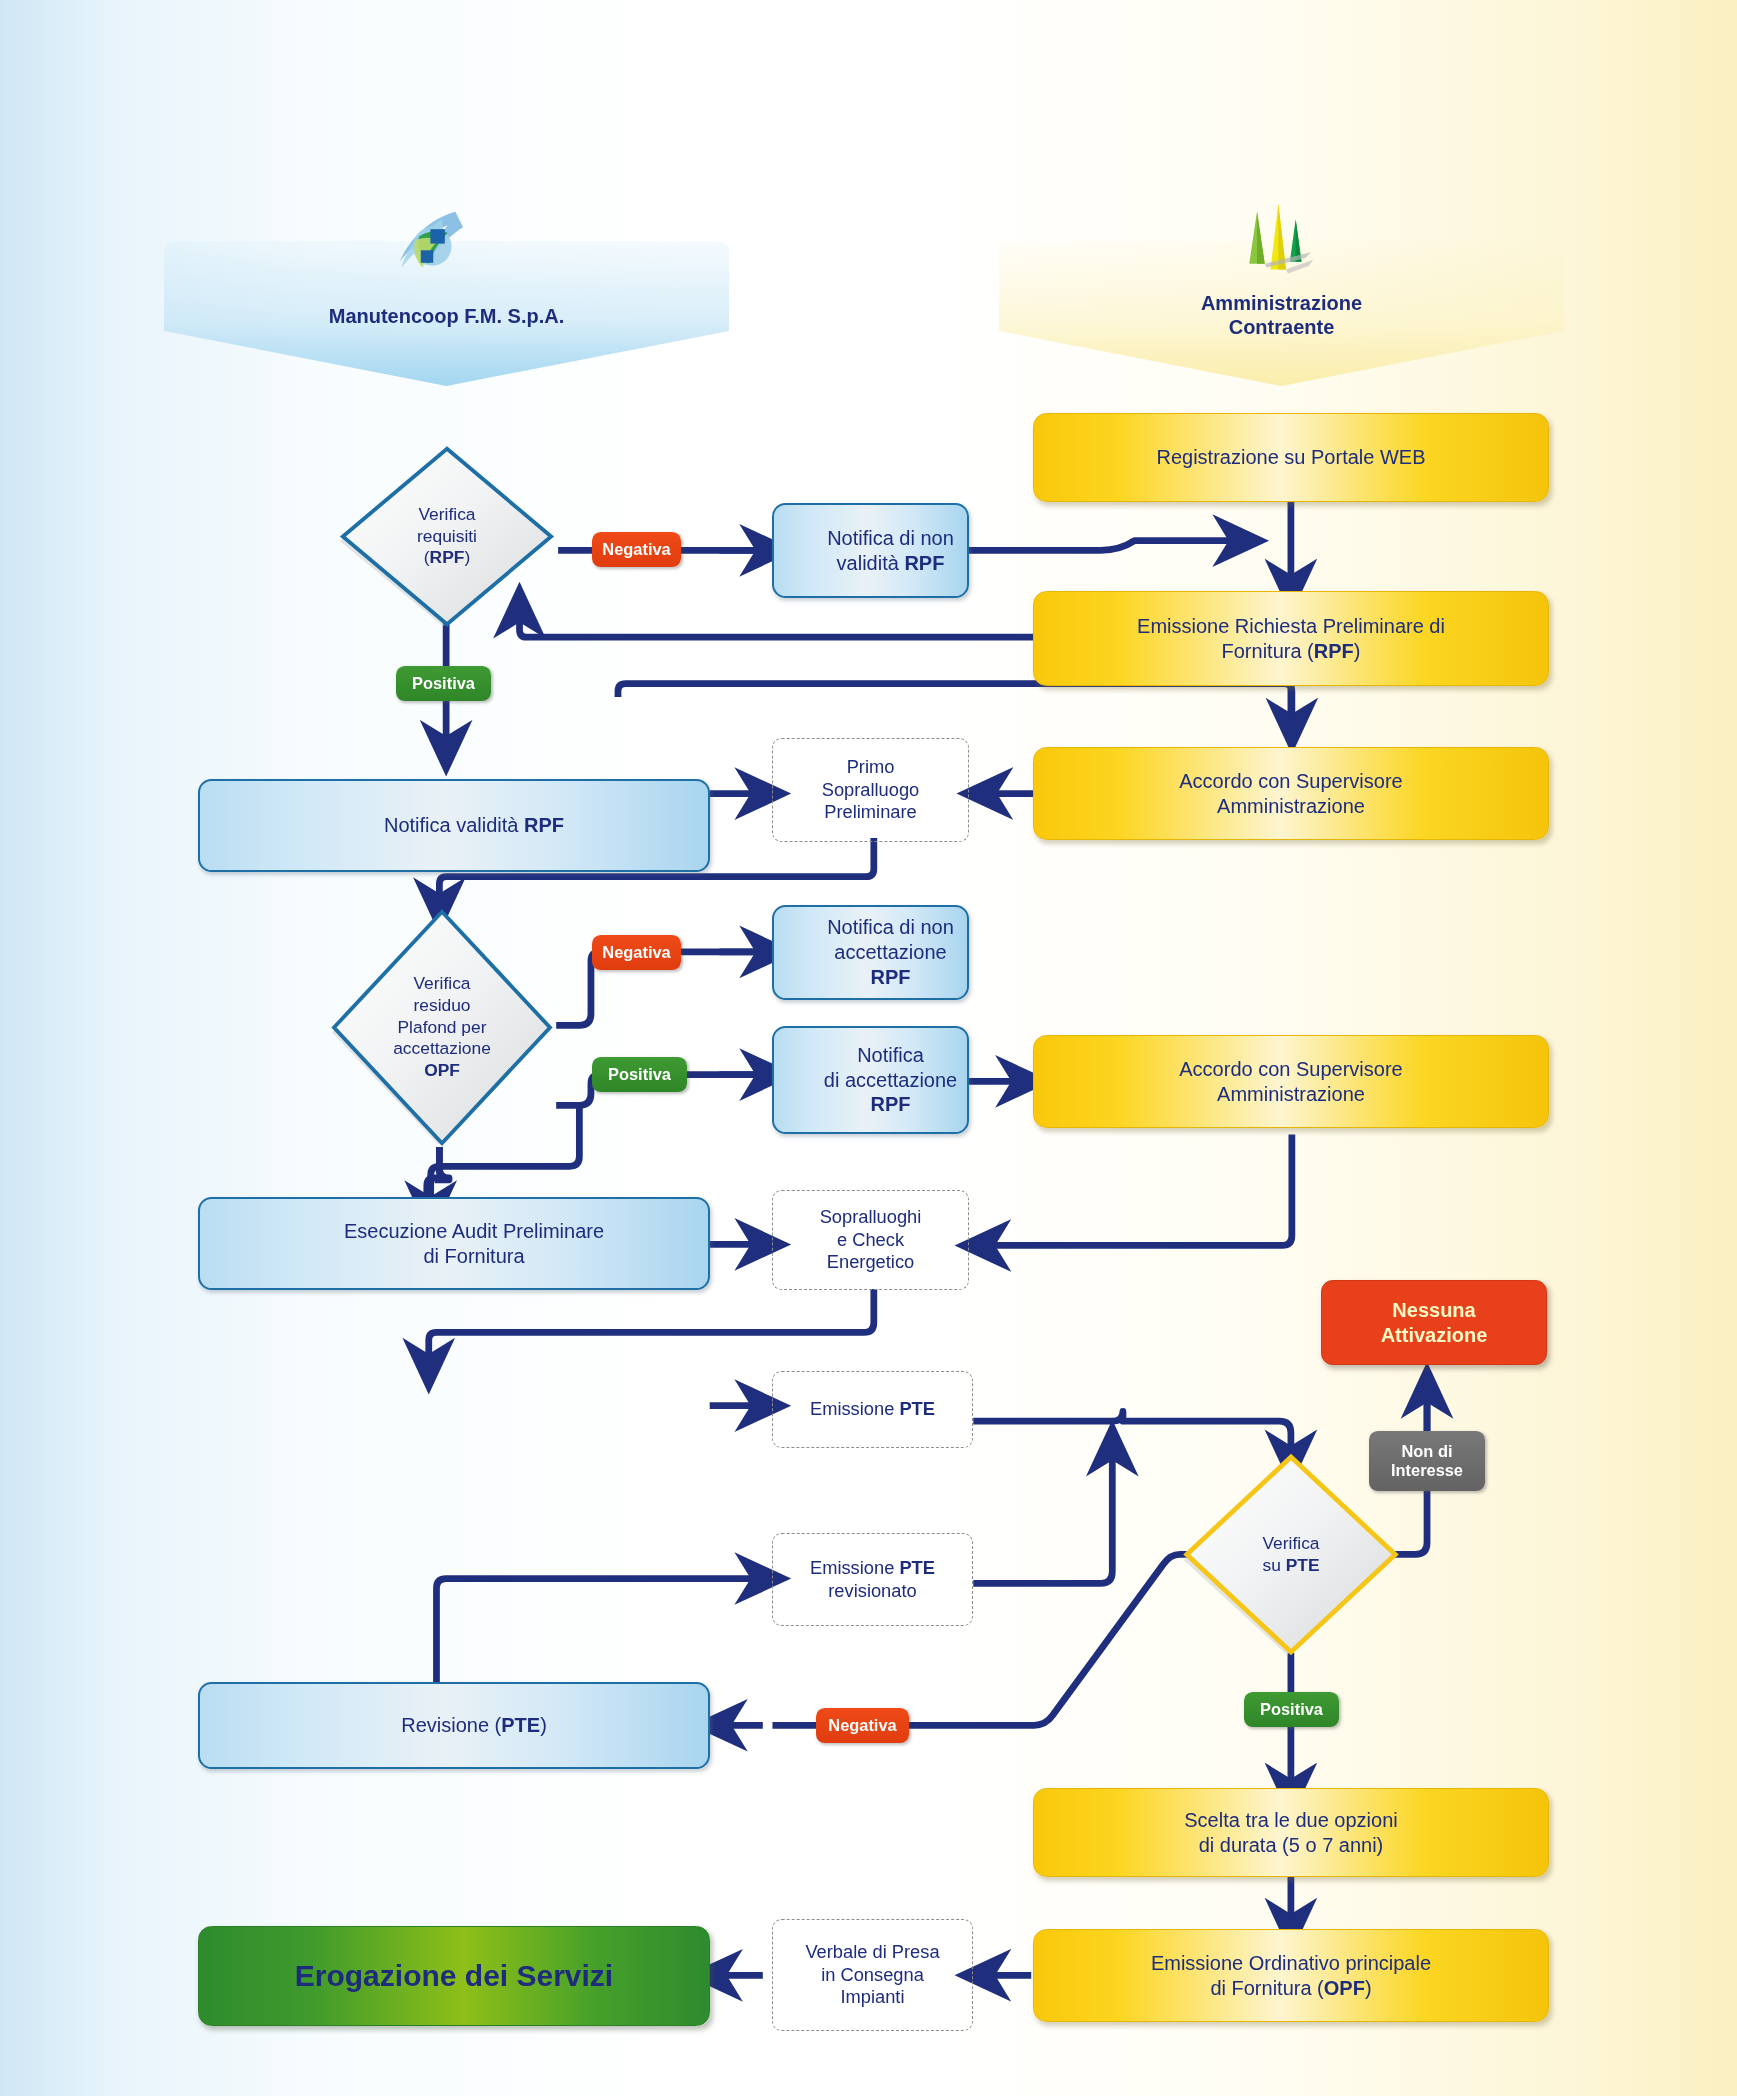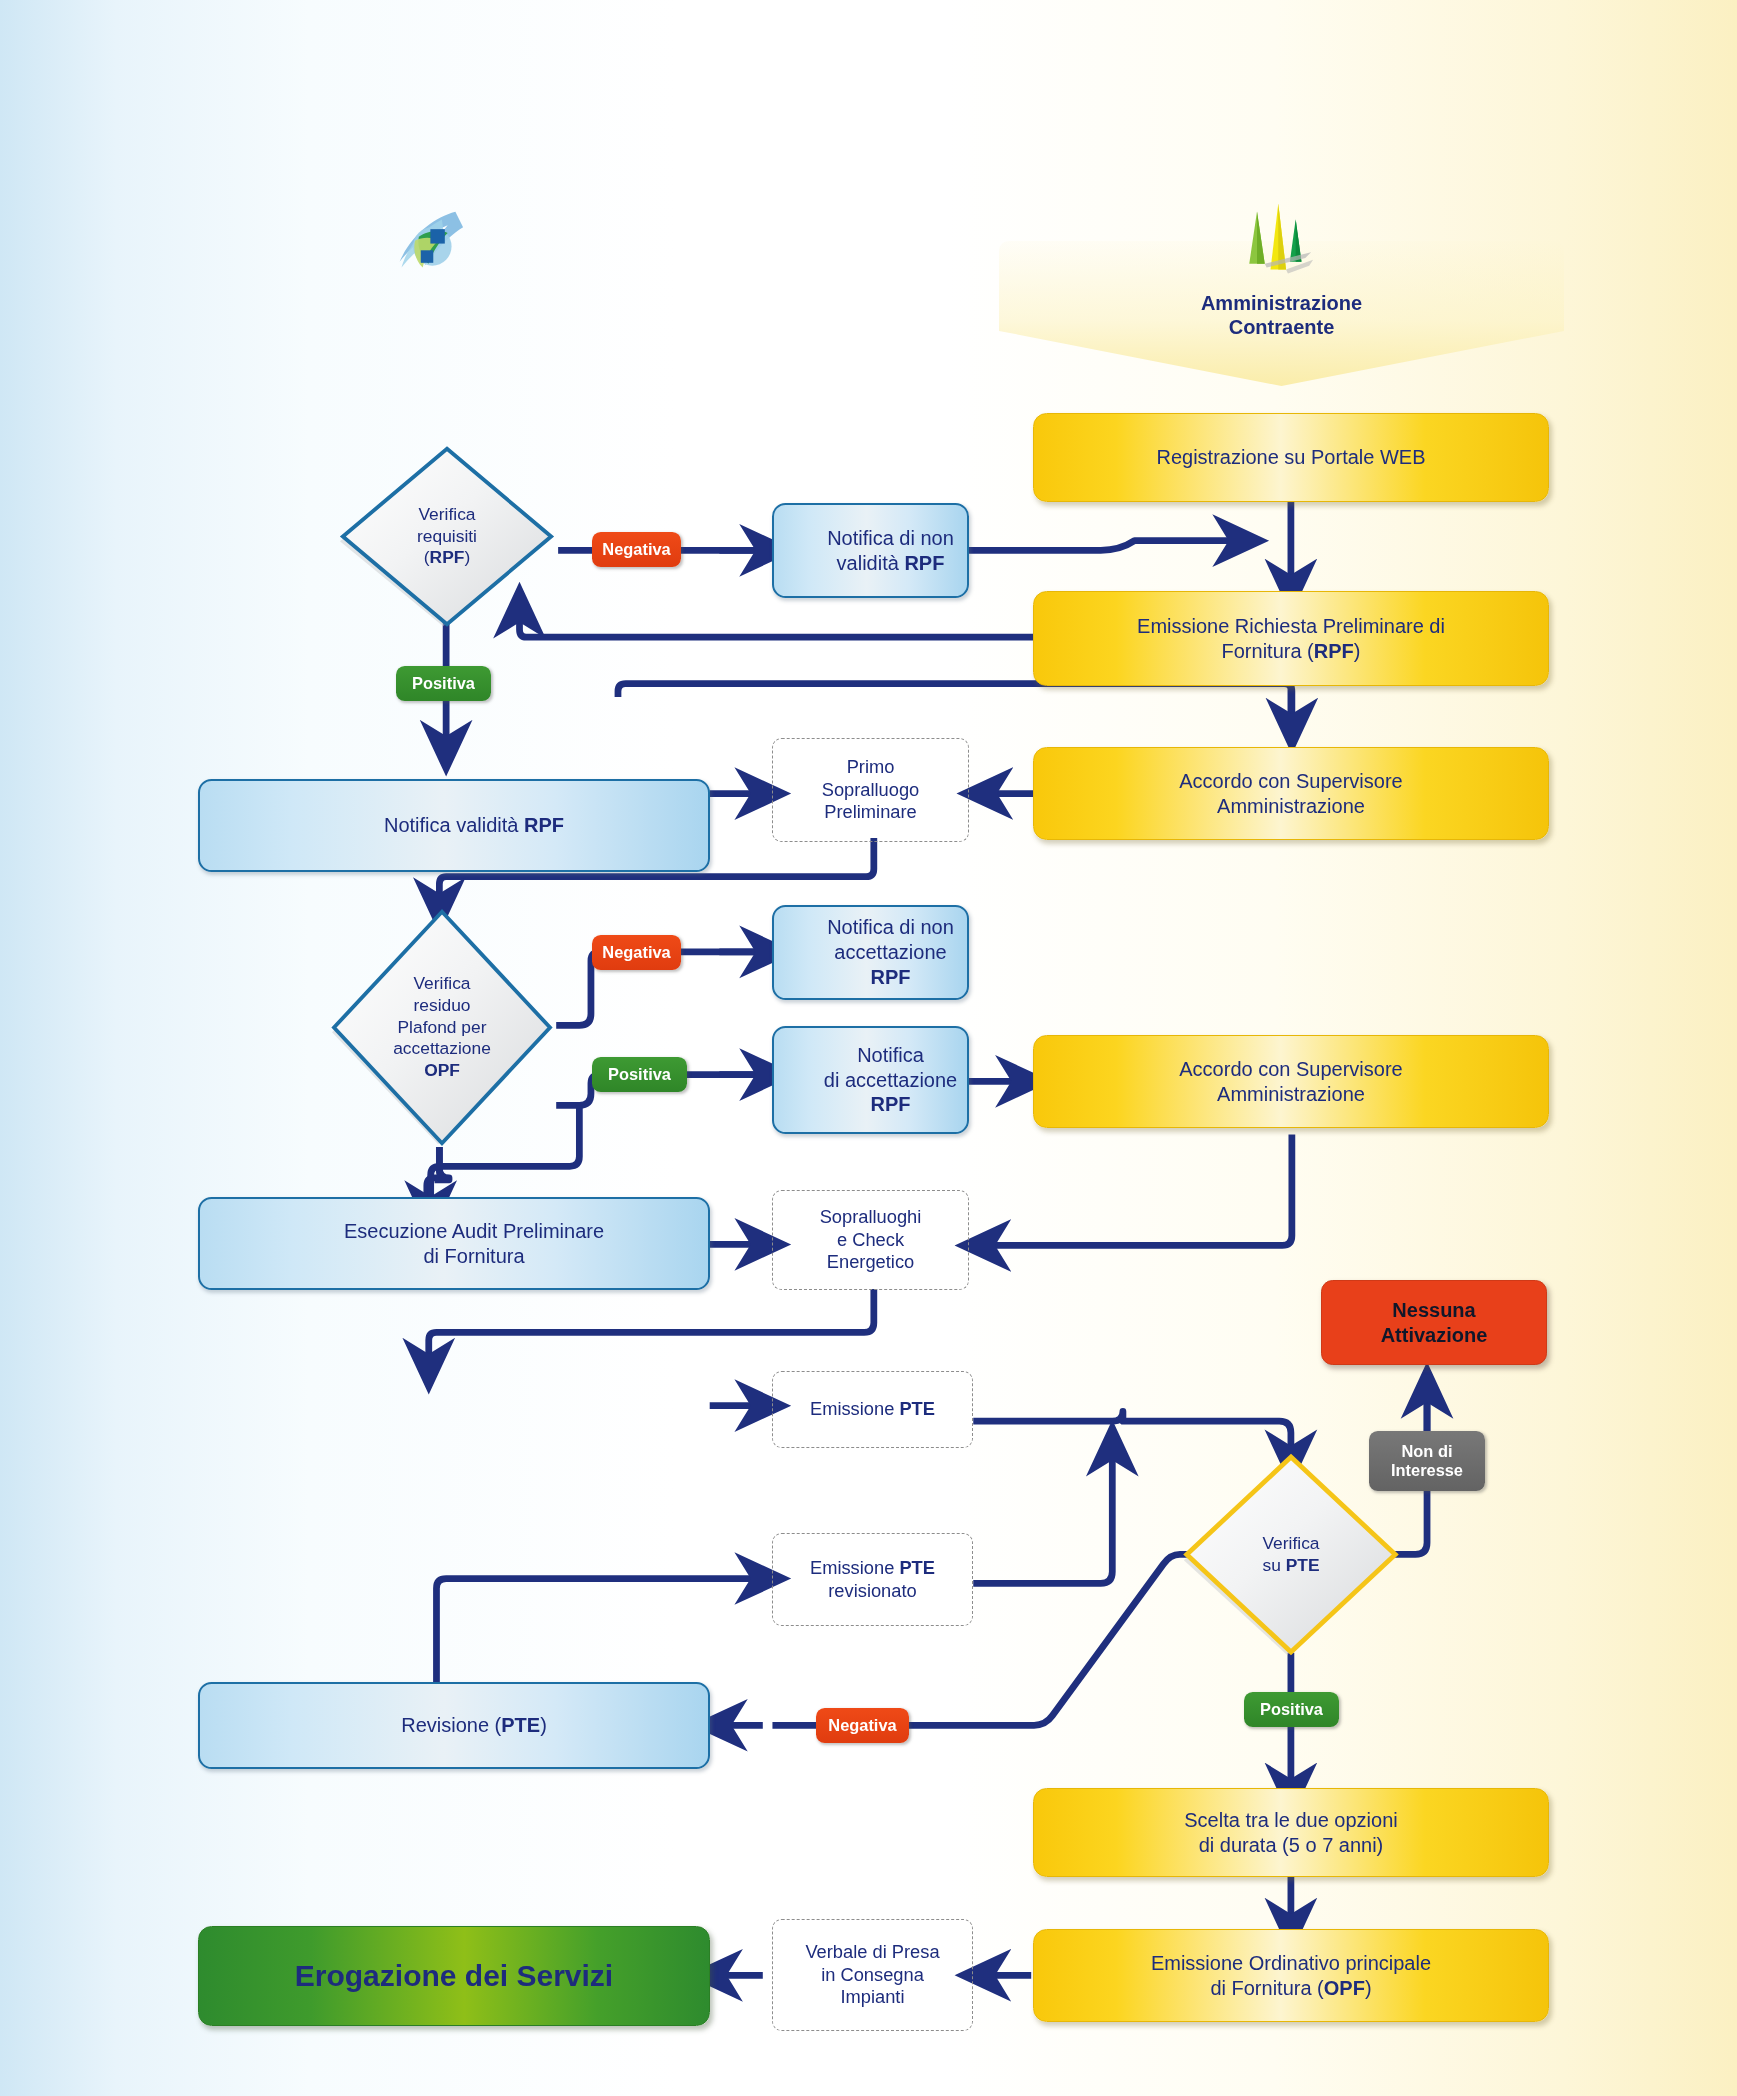--- a/index.html
+++ b/index.html
@@ -86,21 +86,21 @@
     border-radius:13.5px;
     box-shadow:2.9px 3.9px 4.8px rgba(70,90,60,.35);
     font-size:30px;font-weight:bold;
   }
   
   .n-red{
     background:#e8401a;
     border:1px solid #cf3a18;
     border-radius:11.6px;
     box-shadow:2.9px 3.9px 4.8px rgba(90,70,60,.35);
-    color:#0f172a;font-size:20px;font-weight:bold;
+    color:#fef9c3;font-size:20px;font-weight:bold;
   }
   
   .n-dashed{
     background:transparent;
     border:1.9px dashed #8d8d8d;
     border-radius:9.7px;
     font-size:18.3px;
   }
 
   
@@ -200,20 +200,24 @@
       <path d="M1337,1712 L1337,1855" marker-end="url(#ah)"></path>
 
       <path d="M1337,1938 L1337,1995" marker-end="url(#ah)"></path>
 
       <path d="M1068,2046 L1018,2046" marker-end="url(#ah)"></path>
 
       <path d="M790,2046 L740,2046" marker-end="url(#ah)"></path>
     </g>
   </svg>
 
+  <div class="banner left" style="left:164px;top:241px;width:565px;height:145px;">
+    <div class="plaque"></div>
+    <div class="label" style="top:63px;">Manutencoop F.M. S.p.A.</div>
+  </div>
 
   <svg class="logo" style="left:386px;top:208px;" width="83" height="75" viewBox="0 0 86 78">
     <path d="M72,4 C50,10 26,28 14,56 C26,40 44,26 64,18 C54,30 44,44 40,60 C52,44 66,28 80,20 Z" fill="#8cc0e4"></path>
     <path d="M58,12 C38,22 22,40 16,62 C28,46 44,34 60,28 Z" fill="#9fd2ea" opacity="0.85"></path>
     <circle cx="48" cy="40" r="20" fill="#9fcfe9" opacity="0.9"></circle>
     <path d="M34,30 C42,24 56,22 64,26 C56,34 48,46 44,58 C36,50 32,40 34,30 Z" fill="#2f9e4e"></path>
     <path d="M30,34 C38,30 48,30 54,34 C46,42 40,52 38,62 C30,54 28,44 30,34 Z" fill="#bcd96a" opacity="0.9"></path>
     <rect x="46" y="22" width="15" height="15" fill="#1b62a8"></rect>
     <rect x="36" y="44" width="13" height="13" fill="#1b62a8"></rect>
   </svg>

